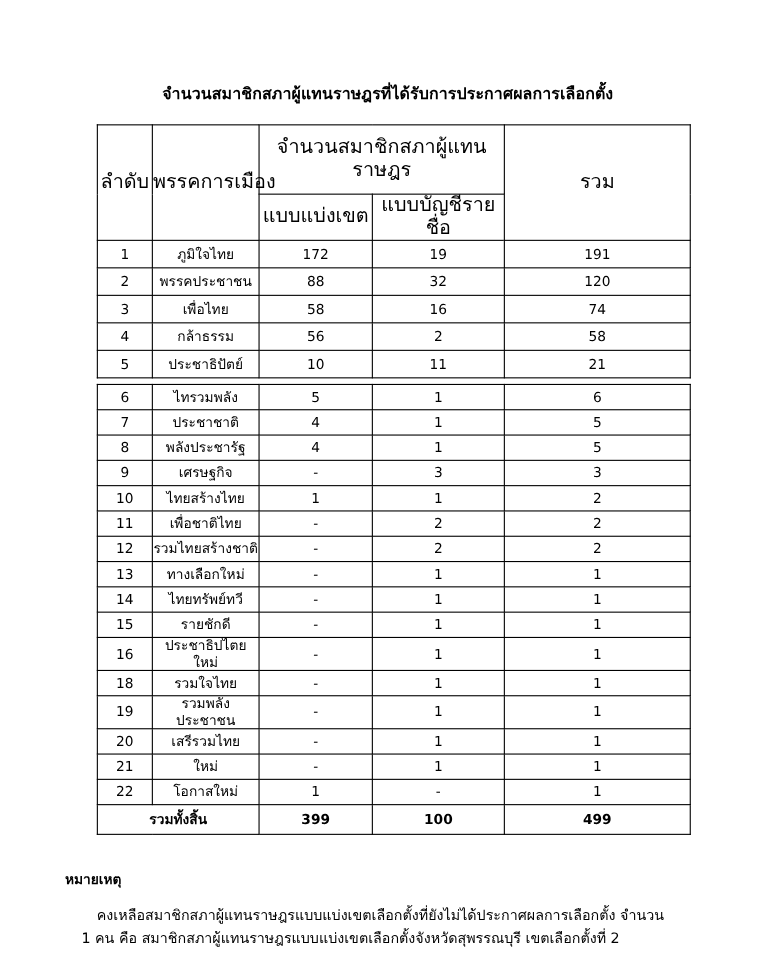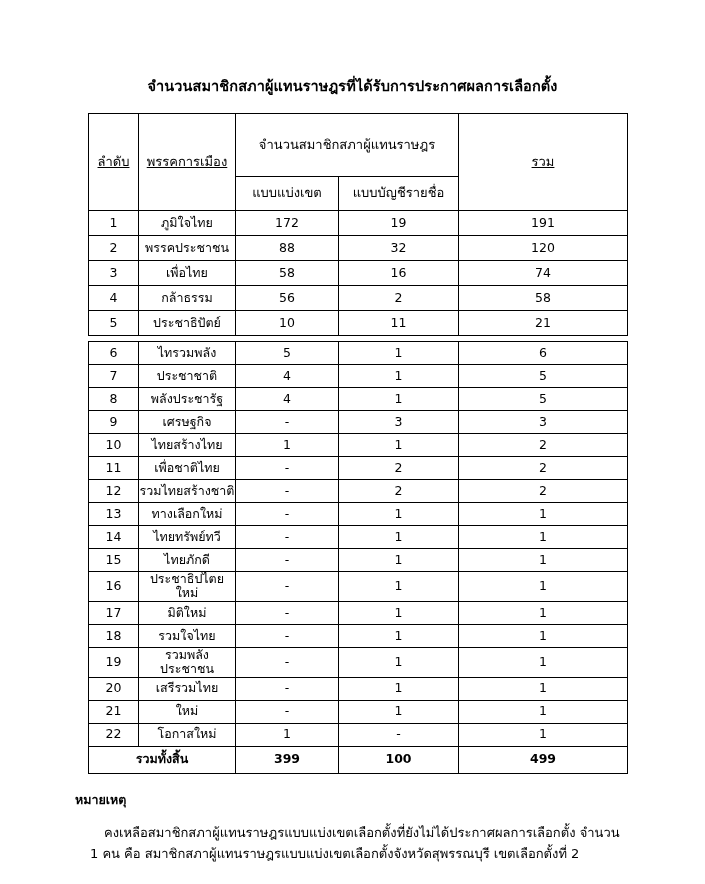--- a/index.html
+++ b/index.html
@@ -63,23 +63,23 @@
 
   
   col.c-no    { width: 50px; }
   col.c-party { width: 97px; }
   col.c-const { width: 103px; }
   col.c-list  { width: 120px; }
   col.c-total { width: 169px; }
 
   th.hdr {
     font-weight: bold;
-    font-size: 13px;
-  }
-  th.hdr-tall   { height: 95px; text-decoration: underline; }
+    font-size: 18px;
+  }
+  th.hdr-tall   { height: 95px; }
   th.hdr-top    { height: 62px; vertical-align: top; padding-top: 9px; }
   th.hdr-sub    { height: 33px; }
   th.hdr-total  { vertical-align: middle; padding-top: 34px; margin-left: 20px; }
 
   td.num   { font-size: 12.5px; }
   td.party { font-size: 12.5px; }
 
   
   tr.rowA td { height: 24px; }
   tr.rowB td { height: 22px; }
@@ -94,21 +94,21 @@
     text-align: right;
     padding-right: 7px;
   }
 
   
   .section-gap { height: 5px; }
 
   
   .note-block {
     position: absolute;
-    left: 75px;
+    left: 59px;
     top: 792px;
     width: 560px;
   }
   .note-heading {
     font-size: 12.5px;
     font-weight: bold;
     margin: 0 0 9px 0;
     line-height: 1.2;
   }
   .note-body {
@@ -255,35 +255,28 @@
           </tr>
           <tr class="rowB">
             <td class="num">14</td>
             <td class="party">ไทยทรัพย์ทวี</td>
             <td class="num">-</td>
             <td class="num">1</td>
             <td class="num">1</td>
           </tr>
           <tr class="rowB">
             <td class="num">15</td>
-            <td class="party">ไทยภักดี</td>
+            <td class="party">รายชักดี</td>
             <td class="num">-</td>
             <td class="num">1</td>
             <td class="num">1</td>
           </tr>
           <tr class="rowB">
             <td class="num">16</td>
             <td class="party">ประชาธิปไตยใหม่</td>
-            <td class="num">-</td>
-            <td class="num">1</td>
-            <td class="num">1</td>
-          </tr>
-          <tr class="rowB">
-            <td class="num">17</td>
-            <td class="party">มิติใหม่</td>
             <td class="num">-</td>
             <td class="num">1</td>
             <td class="num">1</td>
           </tr>
           <tr class="rowB">
             <td class="num">18</td>
             <td class="party">รวมใจไทย</td>
             <td class="num">-</td>
             <td class="num">1</td>
             <td class="num">1</td>

